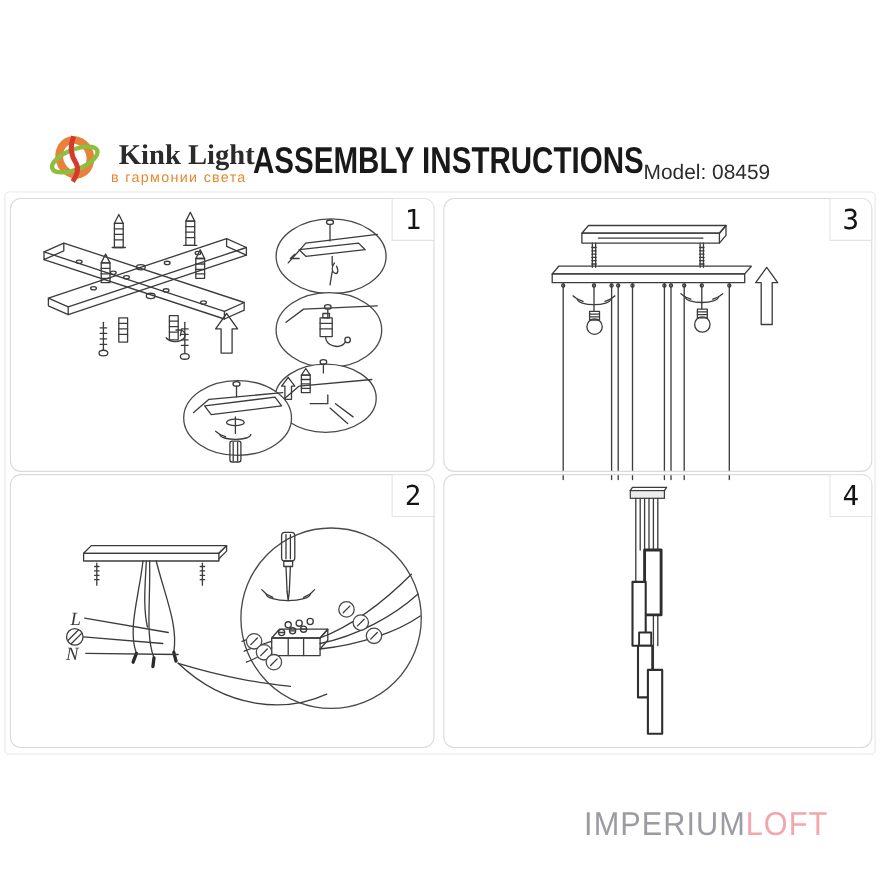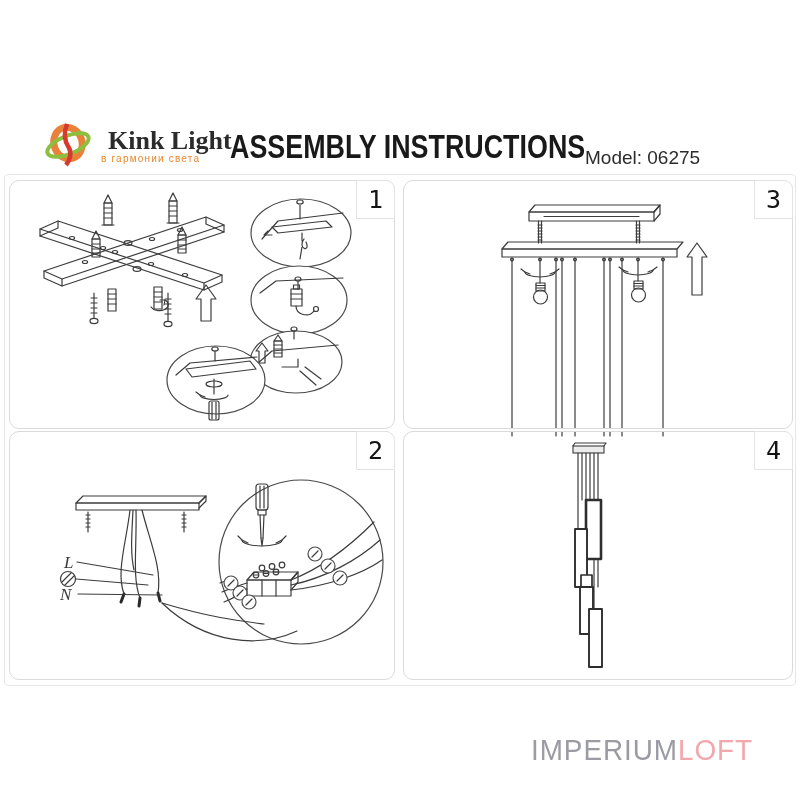--- a/index.html
+++ b/index.html
@@ -9,21 +9,21 @@
   }
   
   .logo-swirl{position:absolute;left:42px;top:118px;width:52px;height:52px;}
   .brand{
     position:absolute;left:108px;top:126px;
     font-family:"Liberation Serif", serif;font-weight:700;
     font-size:26px;color:#2b2b2b;letter-spacing:0px;white-space:nowrap;
   }
   .tagline{
     position:absolute;left:101px;top:153px;
-    font-size:10px;color:#e8882f;letter-spacing:1.2px;white-space:nowrap;
+    font-size:13px;color:#e8882f;letter-spacing:1.2px;white-space:nowrap;
   }
   .title{
     position:absolute;left:230px;top:127px;
     font-size:34px;font-weight:700;color:#191919;white-space:nowrap;
     transform:scaleX(0.79);transform-origin:left top;letter-spacing:0px;
   }
   .model{
     position:absolute;left:585px;top:147px;
     font-size:19px;color:#2c2c2c;white-space:nowrap;
   }
@@ -66,21 +66,21 @@
 
 <div>
   <svg class="logo-swirl" viewBox="0 0 52 52">
     <ellipse cx="26" cy="25" rx="14" ry="16" transform="rotate(-18 26 25)" fill="none" stroke="#e8813a" stroke-width="7"></ellipse>
     <ellipse cx="26" cy="27" rx="22" ry="9" transform="rotate(-22 26 27)" fill="none" stroke="#8cbf3f" stroke-width="4"></ellipse>
     <path d="M25,6 C21,16 23,24 27,30 C30,35 28,42 24,47" fill="none" stroke="#d63a2f" stroke-width="4.5"></path>
   </svg>
   <div class="brand">Kink Light</div>
   <div class="tagline">в гармонии света</div>
   <div class="title">ASSEMBLY INSTRUCTIONS</div>
-  <div class="model">Model: 06275</div>
+  <div class="model">Model: 08459</div>
 </div>
 
 <div class="grid">
 
   <div class="panel p1">
     <svg viewBox="0 0 384 247" width="384" height="247">
       <g class="ln">
 
         <path d="M34,90 L196,36 L214,44 L52,98 Z"></path>
         <path d="M34,90 L34,97 L52,105 L52,98"></path>

